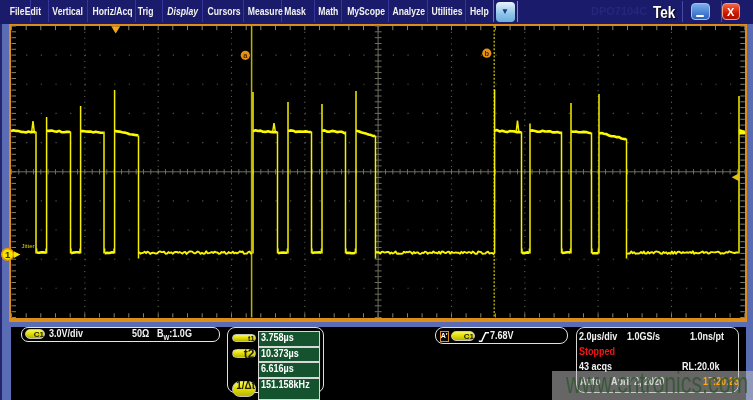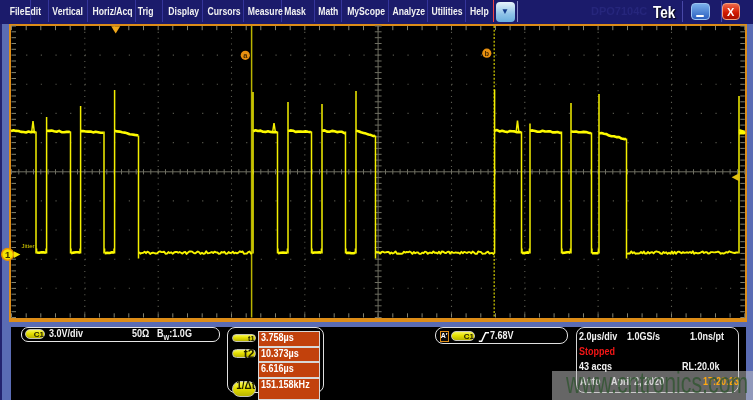--- a/index.html
+++ b/index.html
@@ -4,32 +4,32 @@
 body{width:753px;height:400px;position:relative;overflow:hidden;
  font-family:"Liberation Sans",sans-serif;}
 .b{position:absolute;box-sizing:border-box;}
 .sx{display:inline-block;transform:scaleX(0.82);transform-origin:50% 50%;white-space:nowrap;}
 .txt{position:absolute;color:#f2f2f2;font-size:11px;font-weight:bold;white-space:nowrap;
  line-height:11px;transform:scaleX(0.82);transform-origin:0 0;}
 .pill{position:absolute;background:linear-gradient(#f6f65a,#e6e000 45%,#b9b400);
  border:1.5px solid #c2c2b4;border-radius:8px;color:#222000;font-weight:bold;
  text-align:right;box-sizing:border-box;}
 .vbox{position:absolute;left:257.8px;width:62px;border:1.2px solid #d8d8d8;
- background:#c2410c;box-sizing:border-box;}
+ background:#14532d;box-sizing:border-box;}
 .vtx{position:absolute;left:2.5px;color:#fff;font-weight:bold;font-size:11px;
  line-height:11px;white-space:nowrap;transform:scaleX(0.82);transform-origin:0 0;}
 </style></head><body>
 
 <div class="b" style="left:0;top:0;width:753px;height:23.5px;background:#1b1b6b;color:#f2f2f2;font-size:10.5px;font-weight:bold;">
 <div style="position:absolute;left:8px;top:0;width:22.5px;height:22px;line-height:22px;text-align:left;border-right:1px solid #35359b;box-sizing:border-box;"><span class="sx">File</span></div>
     <div style="position:absolute;left:22.5px;top:0;width:26.9px;height:22px;line-height:22px;text-align:left;border-right:1px solid #35359b;box-sizing:border-box;"><span class="sx">Edit</span></div>
     <div style="position:absolute;left:49.4px;top:0;width:38.199999999999996px;height:22px;line-height:22px;text-align:center;border-right:1px solid #35359b;box-sizing:border-box;"><span class="sx">Vertical</span></div>
     <div style="position:absolute;left:87.6px;top:0;width:48.5px;height:22px;line-height:22px;text-align:center;border-right:1px solid #35359b;box-sizing:border-box;"><span class="sx">Horiz/Acq</span></div>
     <div style="position:absolute;left:136.1px;top:0;width:26.700000000000017px;height:22px;line-height:22px;text-align:left;border-right:1px solid #35359b;box-sizing:border-box;"><span class="sx">Trig</span></div>
-    <div style="position:absolute;left:162.8px;top:0;width:40.69999999999999px;height:22px;line-height:22px;text-align:right;border-right:1px solid #35359b;box-sizing:border-box;"><span class="sx">Display</span></div>
+    <div style="position:absolute;left:162.8px;top:0;width:40.69999999999999px;height:22px;line-height:22px;text-align:center;border-right:1px solid #35359b;box-sizing:border-box;font-style:italic;"><span class="sx">Display</span></div>
     <div style="position:absolute;left:203.5px;top:0;width:40.5px;height:22px;line-height:22px;text-align:center;border-right:1px solid #35359b;box-sizing:border-box;"><span class="sx">Cursors</span></div>
     <div style="position:absolute;left:244px;top:0;width:38.39999999999998px;height:22px;line-height:22px;text-align:center;border-right:1px solid #35359b;box-sizing:border-box;"><span class="sx">Measure</span></div>
     <div style="position:absolute;left:282.4px;top:0;width:32.200000000000045px;height:22px;line-height:22px;text-align:left;border-right:1px solid #35359b;box-sizing:border-box;"><span class="sx">Mask</span></div>
     <div style="position:absolute;left:314.6px;top:0;width:27.899999999999977px;height:22px;line-height:22px;text-align:center;border-right:1px solid #35359b;box-sizing:border-box;"><span class="sx">Math</span></div>
     <div style="position:absolute;left:342.5px;top:0;width:46.5px;height:22px;line-height:22px;text-align:center;border-right:1px solid #35359b;box-sizing:border-box;"><span class="sx">MyScope</span></div>
     <div style="position:absolute;left:389px;top:0;width:39.30000000000001px;height:22px;line-height:22px;text-align:center;border-right:1px solid #35359b;box-sizing:border-box;"><span class="sx">Analyze</span></div>
     <div style="position:absolute;left:428.3px;top:0;width:37.69999999999999px;height:22px;line-height:22px;text-align:left;border-right:1px solid #35359b;box-sizing:border-box;"><span class="sx">Utilities</span></div>
     <div style="position:absolute;left:466px;top:0;width:27.5px;height:22px;line-height:22px;text-align:center;border-right:1px solid #ef4444;box-sizing:border-box;"><span class="sx">Help</span></div>
 <div class="b" style="left:495.5px;top:2px;width:19px;height:19.5px;border-radius:4px;background:linear-gradient(#e8f4fb,#8fc3e8 60%,#6aaede);color:#123a8a;font-size:8.5px;text-align:center;line-height:19px;">▼</div>
     <div class="b" style="left:516.5px;top:1px;width:1.3px;height:21px;background:#8a8ac8;"></div>

